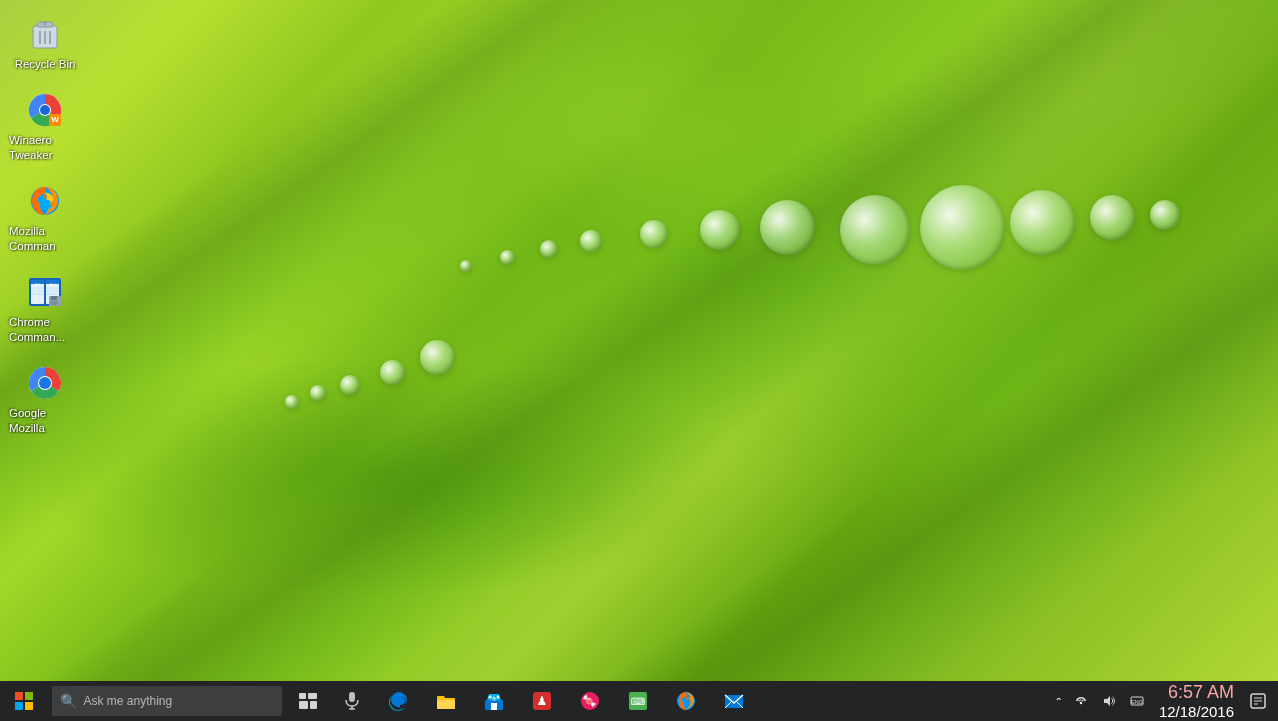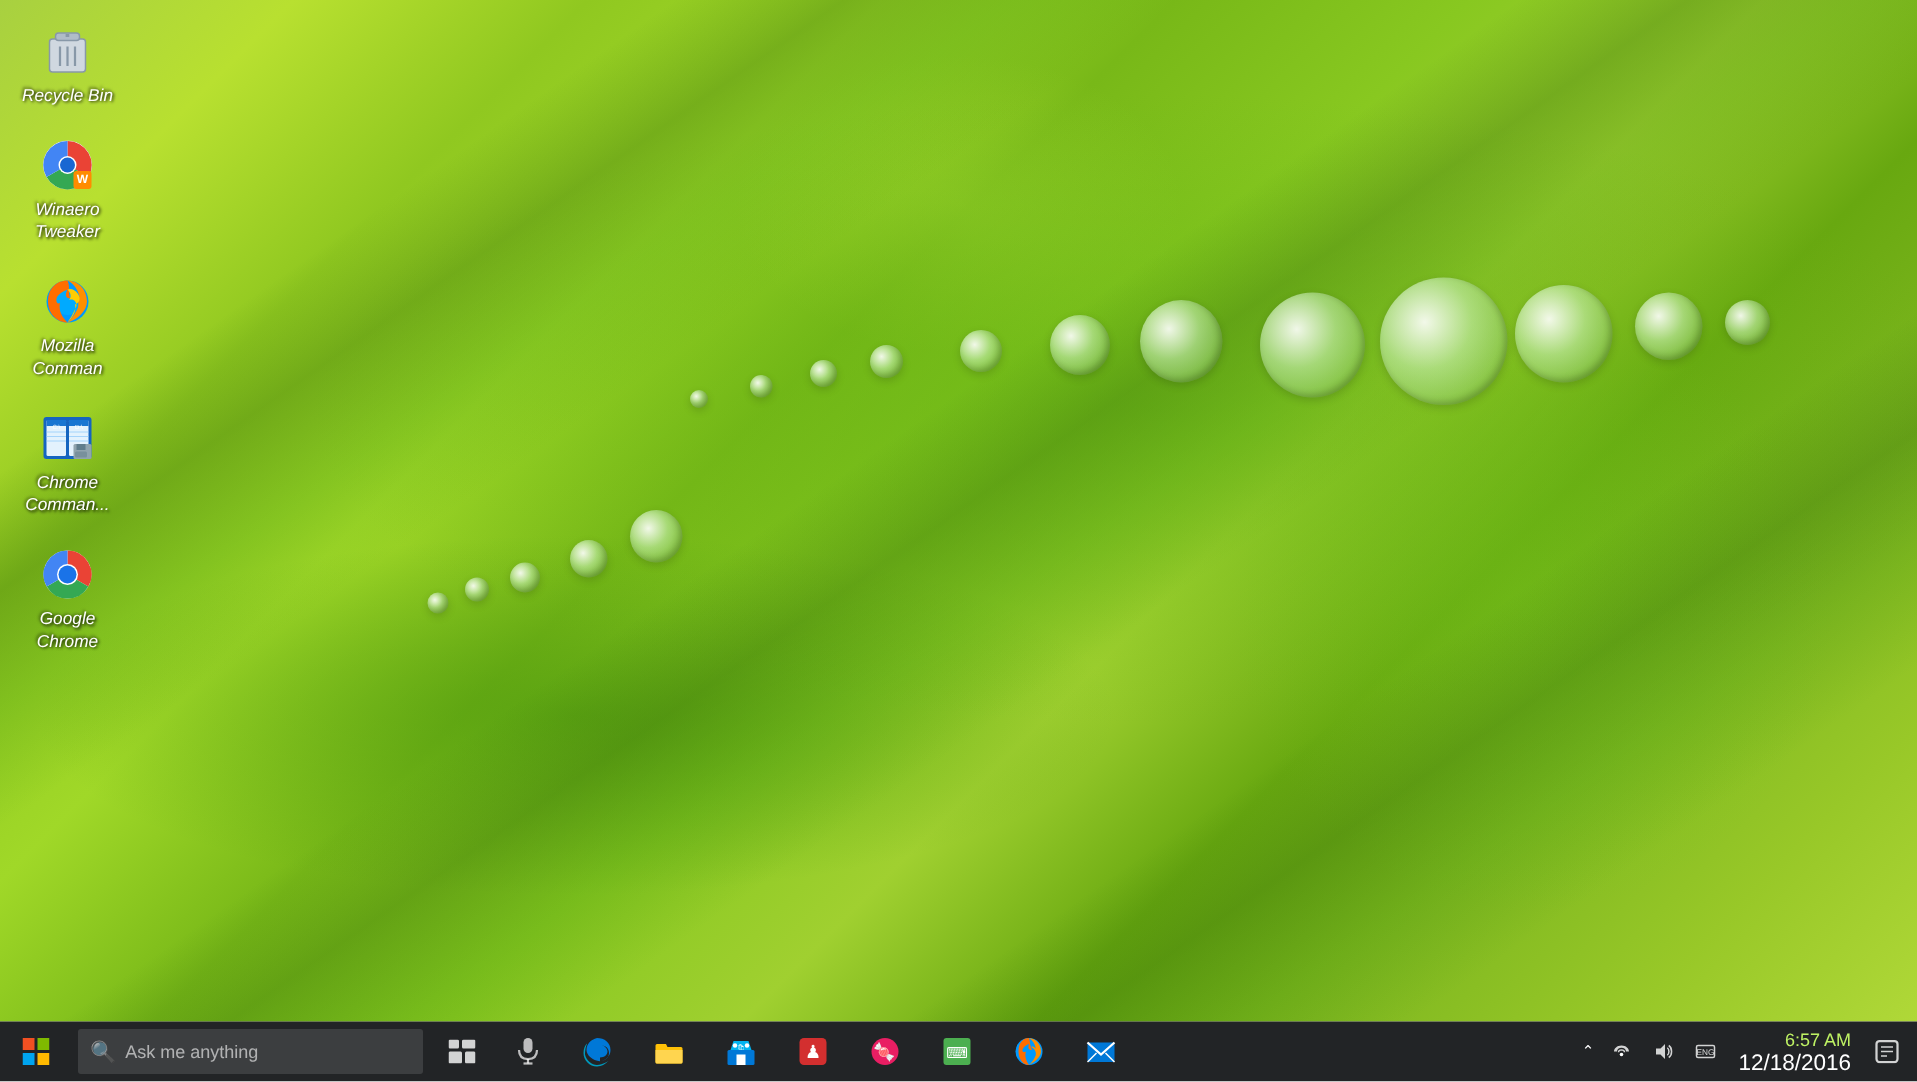--- a/index.html
+++ b/index.html
@@ -94,25 +94,23 @@
       display: flex;
       align-items: center;
       justify-content: center;
       font-size: 32px;
       margin-bottom: 3px;
     }
 
     .icon-label {
       color: white;
       font-size: 11.5px;
-      text-align: center;
       text-shadow: 1px 1px 2px rgba(0,0,0,0.8), -1px -1px 2px rgba(0,0,0,0.5);
       line-height: 1.3;
       word-break: break-word;
-      font-style: italic;
     }
 
     
     .recycle-bin-icon {
       position: relative;
     }
     .recycle-bin-svg {
       width: 36px;
       height: 36px;
     }
@@ -235,22 +233,22 @@
       flex-direction: column;
       align-items: flex-end;
       justify-content: center;
       padding: 0 8px;
       height: 40px;
       cursor: pointer;
       min-width: 70px;
     }
 
     .clock-time {
-      color: #bef264;
-      font-size: 12px;
+      color: #fca5a5;
+      font-size: 18px;
       font-weight: 400;
     }
 
     .clock-date {
       color: white;
       font-size: 15px;
       font-weight: 400;
     }
 
     .notification-btn {
@@ -388,21 +386,21 @@
       <div class="icon-img">
         <svg width="36" height="36" viewBox="0 0 36 36" xmlns="http://www.w3.org/2000/svg">
           <circle cx="18" cy="18" r="16" fill="white"></circle>
           <path d="M18 2 A16 16 0 0 1 31.86 26 L18 18 Z" fill="#EA4335"></path>
           <path d="M31.86 26 A16 16 0 0 1 4.14 26 L18 18 Z" fill="#34A853"></path>
           <path d="M4.14 26 A16 16 0 0 1 18 2 L18 18 Z" fill="#4285F4"></path>
           <circle cx="18" cy="18" r="7" fill="white"></circle>
           <circle cx="18" cy="18" r="6" fill="#1A73E8"></circle>
         </svg>
       </div>
-      <span class="icon-label">Google Chrome</span>
+      <span class="icon-label">Google Mozilla</span>
     </div>
 
   </div>
 </div>
 
 <div id="taskbar">
 
   <div class="taskbar-start">
     <svg class="start-icon" viewBox="0 0 18 18" xmlns="http://www.w3.org/2000/svg">
       <rect x="0" y="0" width="8" height="8" fill="#F25022"></rect>

